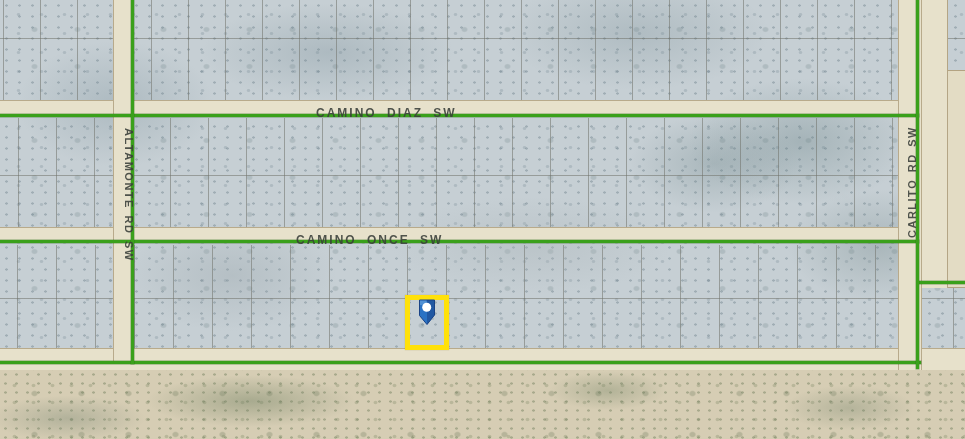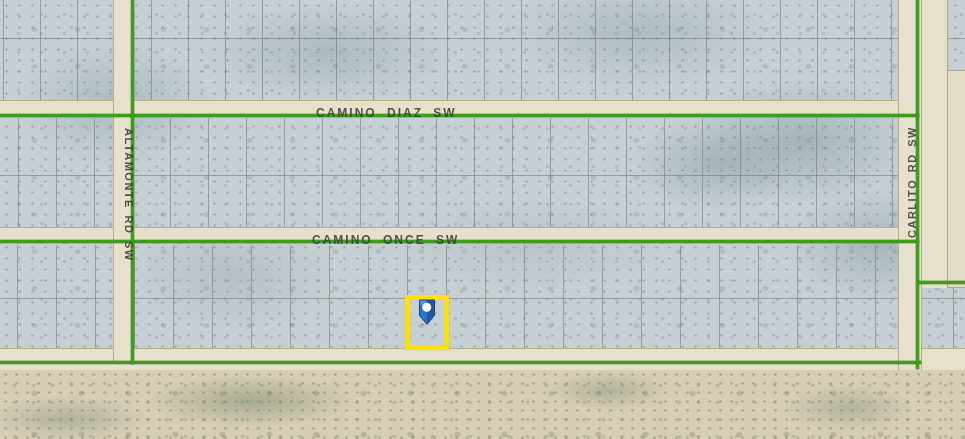--- a/index.html
+++ b/index.html
@@ -101,21 +101,21 @@
   .gl-altamonte{left:131px;top:0;width:3px;height:364px;}
   .gl-carlito{left:916px;top:0;width:3px;height:369px;}
 
   
   .rlabel{
     position:absolute;color:var(--label-text);opacity:.88;
     font-size:12px;font-weight:bold;letter-spacing:2px;word-spacing:5px;
     white-space:nowrap;line-height:14px;
   }
   .lbl-diaz{left:316px;top:106px;}
-  .lbl-once{left:312px;top:233px;}
+  .lbl-once{left:296px;top:233px;}
   .lbl-doce{left:268px;top:355px;font-size:13px;}
   .lbl-altamonte{left:136px;top:128px;transform:rotate(90deg);transform-origin:0 0;
     font-size:11px;letter-spacing:1.5px;word-spacing:2px;}
   .lbl-carlito{left:905px;top:238px;transform:rotate(-90deg);transform-origin:0 0;
     font-size:11px;letter-spacing:1.5px;word-spacing:2px;}
 
   
   .parcel-highlight{
     left:405px;top:295px;width:44px;height:55px;
     border:5px solid var(--highlight-yellow);

